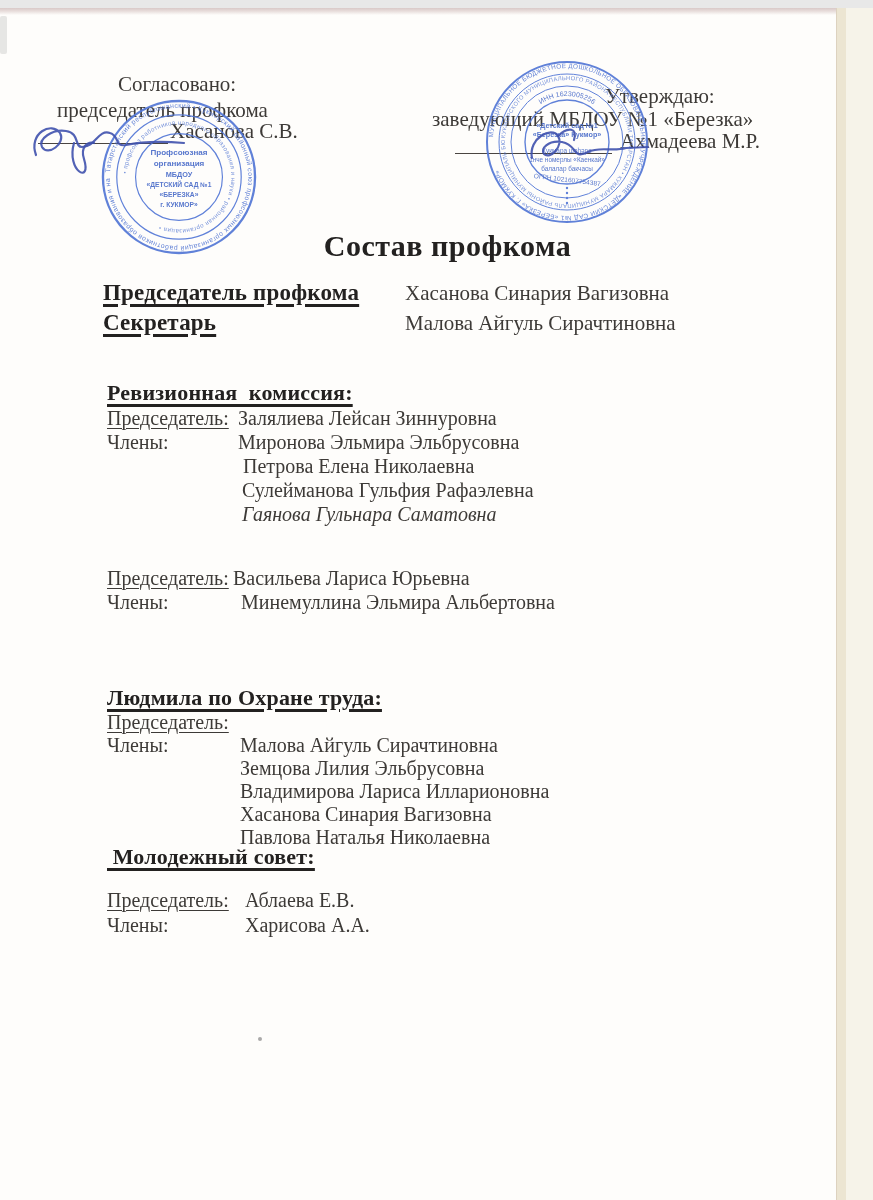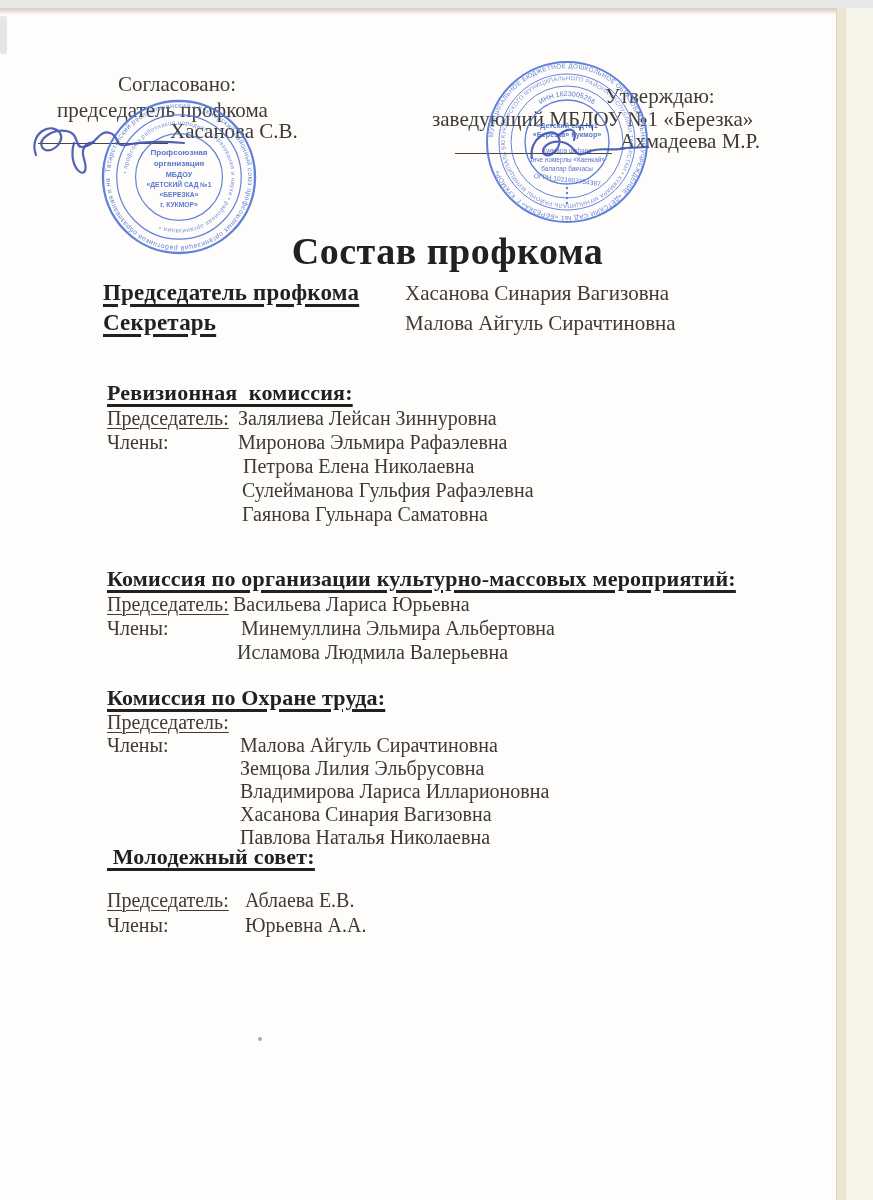--- a/index.html
+++ b/index.html
@@ -15,21 +15,21 @@
     background:linear-gradient(180deg,#d9c9c8 0%,#e8dddb 45%,rgba(255,255,255,0) 100%);}
   .edge-right-band{left:836px;top:0;width:10px;height:1200px;background:#ece5d2;border-left:1px solid #ddd2bf;}
   .edge-right-fill{left:846px;top:0;width:27px;height:1200px;background:#f6f3e9;}
   .corner-mark{left:0;top:8px;width:7px;height:38px;background:#dcdcda;opacity:.7;border-radius:2px;}
   .speck{left:258px;top:1029px;width:4px;height:4px;background:#7d7d7d;border-radius:50%;opacity:.65;}
   
   .h-line{font-size:21px;line-height:24px;white-space:nowrap;}
   .sigline{border-bottom:1.6px solid #4a4541;}
   
   .doc-title{left:0;top:221px;width:873px;text-align:center;padding-left:22px;box-sizing:border-box;
-    font-size:38px;font-weight:bold;color:#232120;letter-spacing:.5px;}
+    font-size:30px;font-weight:bold;color:#232120;letter-spacing:.5px;}
   
   .lead-row{display:flex;align-items:baseline;height:30px;}
   .lead-role{flex:0 0 302px;font-weight:bold;font-size:23px;color:#232120;
     text-decoration:underline;text-decoration-thickness:2.5px;text-underline-offset:4px;letter-spacing:.2px;}
   .lead-name{font-size:21px;}
   
   .sec-heading{font-weight:bold;font-size:22px;line-height:26px;color:#232120;white-space:pre;
     text-decoration:underline;text-decoration-thickness:2.5px;text-underline-offset:4px;letter-spacing:.2px;}
   .srow{display:flex;font-size:20px;}
   .lh24 .srow{line-height:24px;}
@@ -159,54 +159,52 @@
   </div>
 
   <div class="abs lh24" style="left:107px;top:372px;">
     <div class="sec-heading">Ревизионная  комиссия:</div>
     <div class="srow">
       <span class="lbl lbl-u w131">Председатель:</span>
       <span class="val">Залялиева Лейсан Зиннуровна</span>
     </div>
     <div class="srow">
       <span class="lbl w131">Члены:</span>
-      <span class="val">Миронова Эльмира Рафаэлевна</span>
+      <span class="val">Миронова Эльмира Эльбрусовна</span>
     </div>
     <div class="srow">
       <span class="lbl w131"></span>
       <span class="val" style="padding-left:5px;">Петрова Елена Николаевна</span>
     </div>
     <div class="srow">
       <span class="lbl w131"></span>
       <span class="val" style="padding-left:4px;">Сулейманова Гульфия Рафаэлевна</span>
     </div>
     <div class="srow">
       <span class="lbl w131"></span>
-      <span class="val" style="padding-left:4px;">Гаянова Гульнара Саматовна</span>
+      <span class="val" style="padding-left:4px;font-style:italic;">Гаянова Гульнара Саматовна</span>
     </div>
   </div>
 
   <div class="abs lh24" style="left:107px;top:558px;">
-    <div class="sec-heading">Комиссия по организации культурно-массовых мероприятий:</div>
     <div class="srow">
       <span class="lbl lbl-u w126">Председатель:</span>
       <span class="val">Васильева Лариса Юрьевна</span>
     </div>
     <div class="srow">
       <span class="lbl w126">Члены:</span>
       <span class="val" style="padding-left:8px;">Минемуллина Эльмира Альбертовна</span>
     </div>
     <div class="srow">
       <span class="lbl w126"></span>
-      <span class="val" style="padding-left:4px;">Исламова Людмила Валерьевна</span>
     </div>
   </div>
 
   <div class="abs lh23" style="left:107px;top:677px;">
-    <div class="sec-heading">Комиссия по Охране труда:</div>
+    <div class="sec-heading">Людмила по Охране труда:</div>
     <div class="srow">
       <span class="lbl lbl-u w133">Председатель:</span>
     </div>
     <div class="srow">
       <span class="lbl w133">Члены:</span>
       <span class="val">Малова Айгуль Сирачтиновна</span>
     </div>
     <div class="srow">
       <span class="lbl w133"></span>
       <span class="val">Земцова Лилия Эльбрусовна</span>
@@ -226,17 +224,17 @@
   </div>
 
   <div class="abs lh25" style="left:107px;top:836px;">
     <div class="sec-heading"> Молодежный совет:</div>
     <div class="srow" style="margin-top:18px;">
       <span class="lbl lbl-u w138">Председатель:</span>
       <span class="val">Аблаева Е.В.</span>
     </div>
     <div class="srow">
       <span class="lbl w138">Члены:</span>
-      <span class="val">Юрьевна А.А.</span>
+      <span class="val">Харисова А.А.</span>
     </div>
   </div>
 
 </div>
 
 </body></html>

